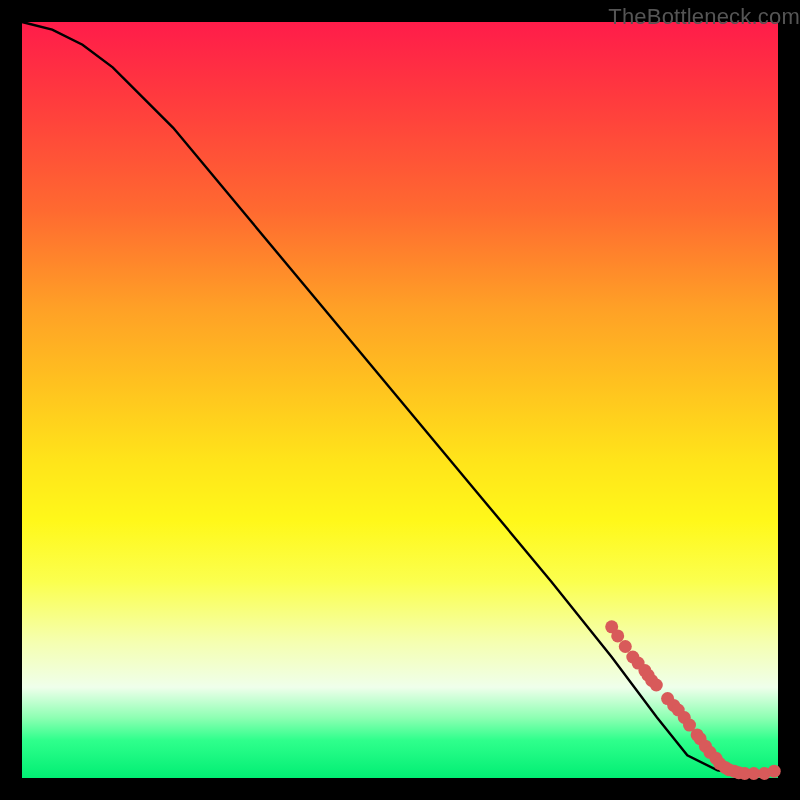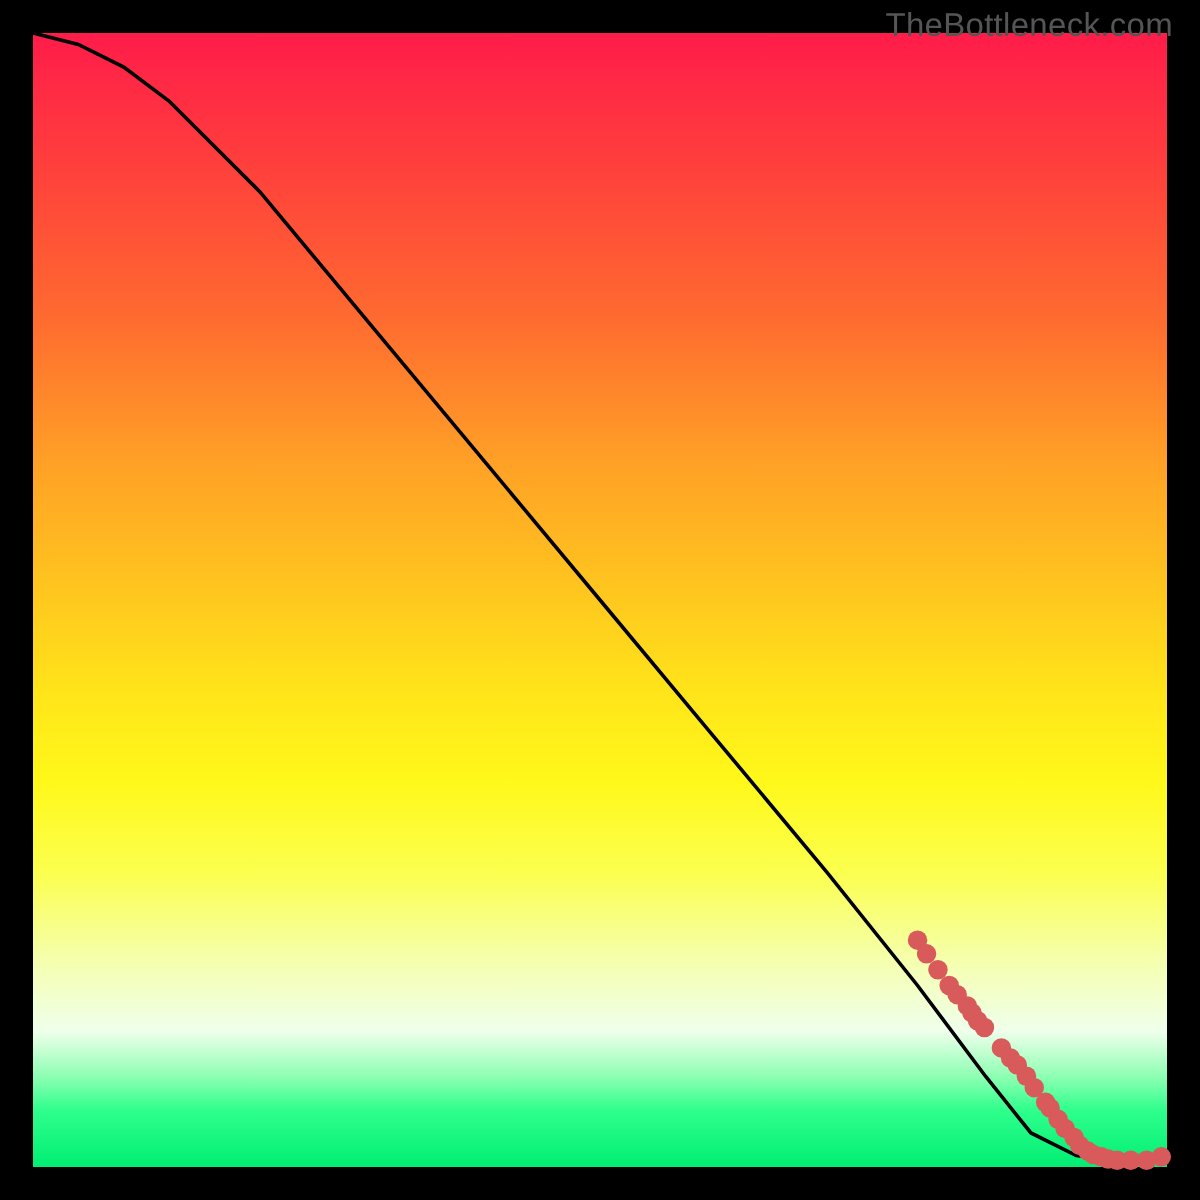--- a/index.html
+++ b/index.html
@@ -13,21 +13,21 @@
   }
   .frame {
     position: relative;
     width: 800px;
     height: 800px;
     background: #000;
   }
   .watermark {
     position: absolute;
     top: 4px;
-    right: 18px;
+    right: 0;
     color: #555;
     font-size: 22px;
     font-weight: 500;
     letter-spacing: 0.2px;
     z-index: 10;
   }
   .plot-area {
     position: absolute;
     left: 22px;
     top: 22px;

